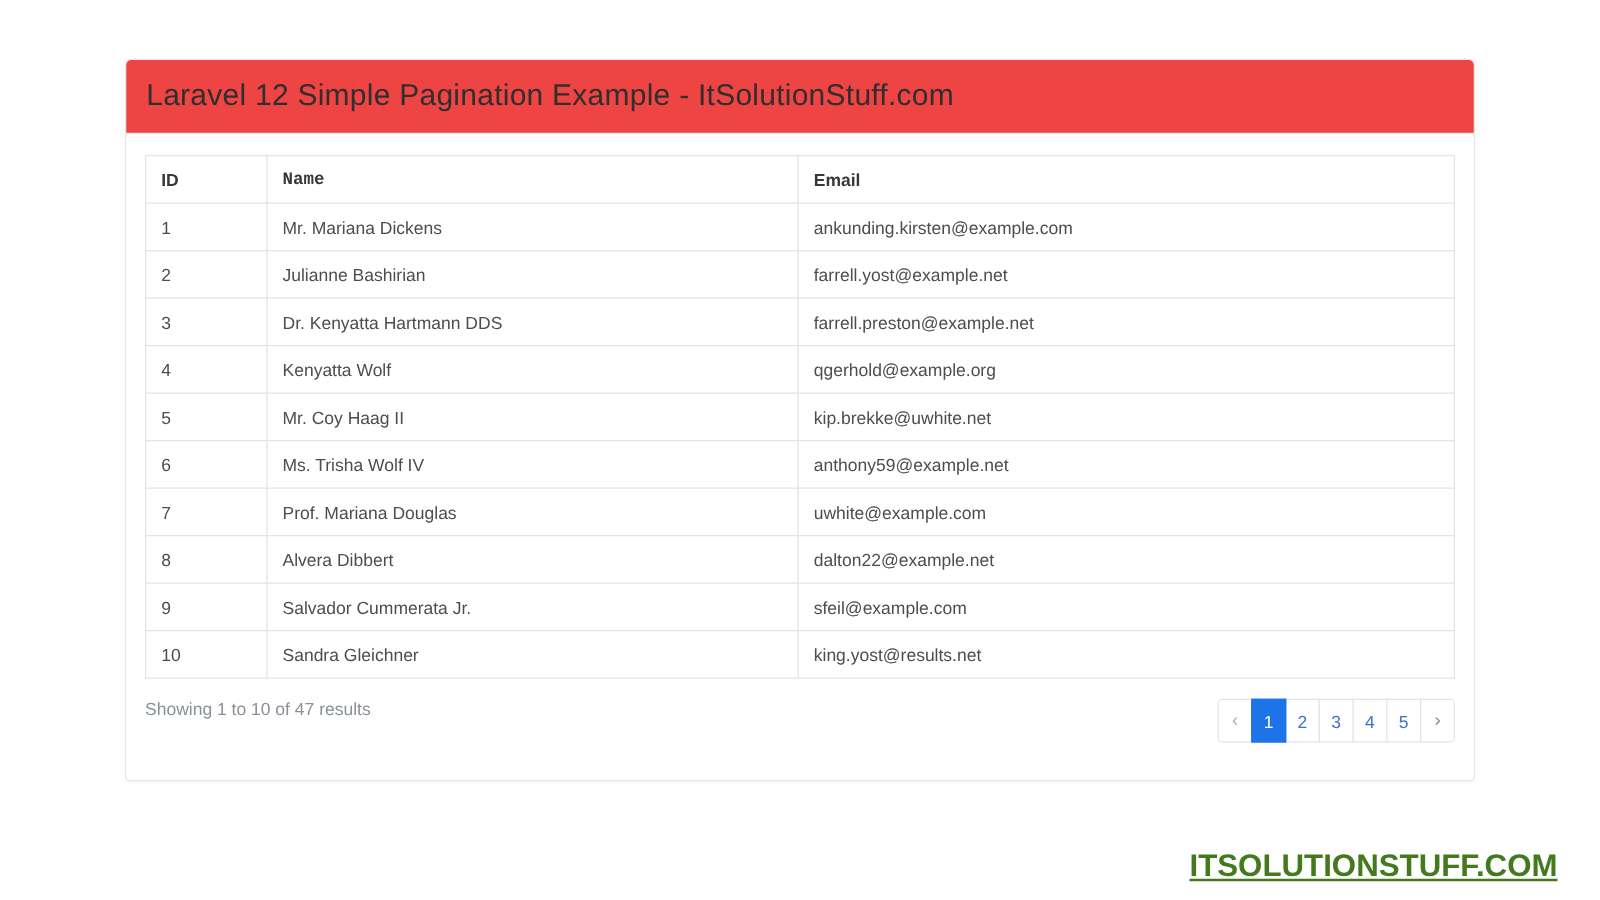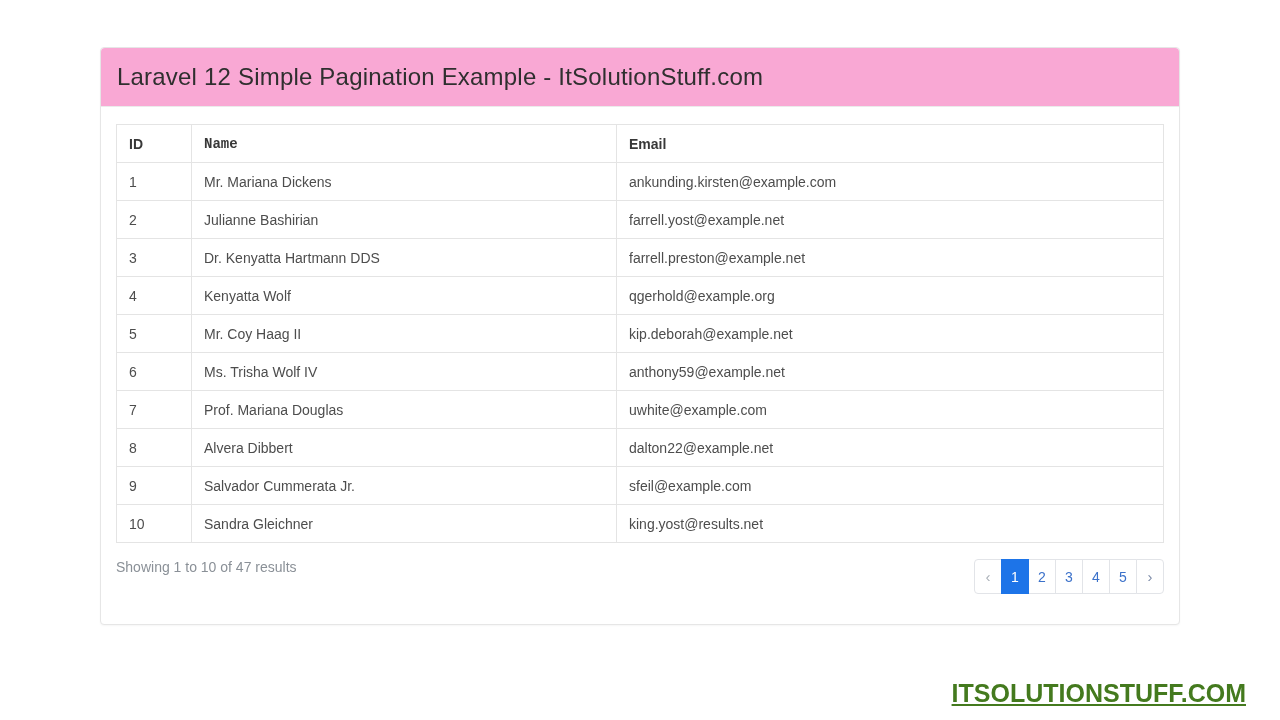--- a/index.html
+++ b/index.html
@@ -14,21 +14,21 @@
   .card {
     position: absolute;
     left: 100px; top: 47px;
     width: 1080px;
     background: #ffffff;
     border: 1px solid #e6e6e6;
     border-radius: 4px;
     box-shadow: 0 1px 2px rgba(0,0,0,0.04);
   }
   .card-header {
-    background: #f9a8d4;
+    background: #ef4444;
     border-bottom: 1px solid #ebebeb;
     border-radius: 4px 4px 0 0;
     padding: 15px 16px;
   }
   .card-title {
     font-size: 24px;
     font-weight: 500;
     color: #2f2f2f;
     letter-spacing: 0.2px;
   }
@@ -44,21 +44,21 @@
     padding: 10px 12px;
     text-align: left;
     vertical-align: middle;
     height: 38px;
   }
   .data-table th {
     font-weight: 700;
     color: #383838;
   }
   .data-table td { color: #4d4d4d; }
-  .col-id { width: 75px; }
+  .col-id { width: 97px; }
   .col-name { width: 425px; font-family: Liberation Mono, monospace; }
 
   .table-footer {
     margin-top: 16px;
     display: flex;
     align-items: flex-start;
     justify-content: space-between;
   }
   .results-summary {
     font-size: 14px;
@@ -143,21 +143,21 @@
             <td>farrell.preston@example.net</td>
           </tr>
           <tr>
             <td>4</td>
             <td>Kenyatta Wolf</td>
             <td>qgerhold@example.org</td>
           </tr>
           <tr>
             <td>5</td>
             <td>Mr. Coy Haag II</td>
-            <td>kip.deborah@example.net</td>
+            <td>kip.brekke@uwhite.net</td>
           </tr>
           <tr>
             <td>6</td>
             <td>Ms. Trisha Wolf IV</td>
             <td>anthony59@example.net</td>
           </tr>
           <tr>
             <td>7</td>
             <td>Prof. Mariana Douglas</td>
             <td>uwhite@example.com</td>

